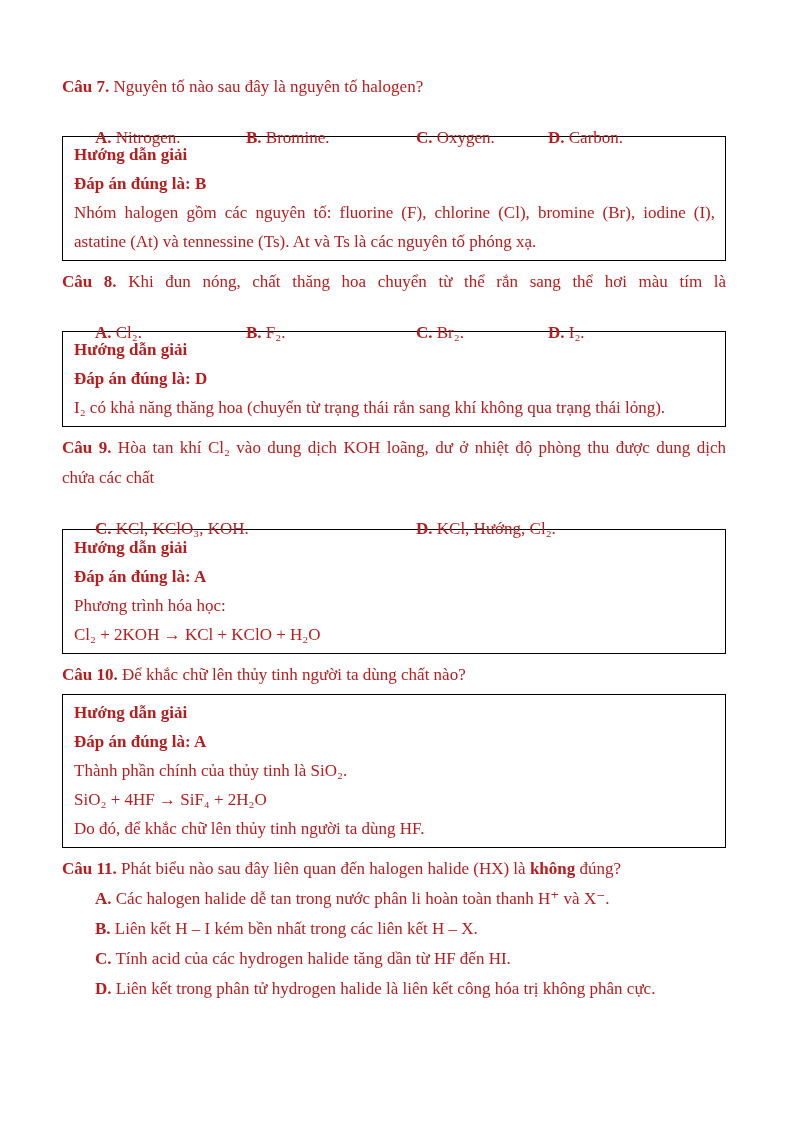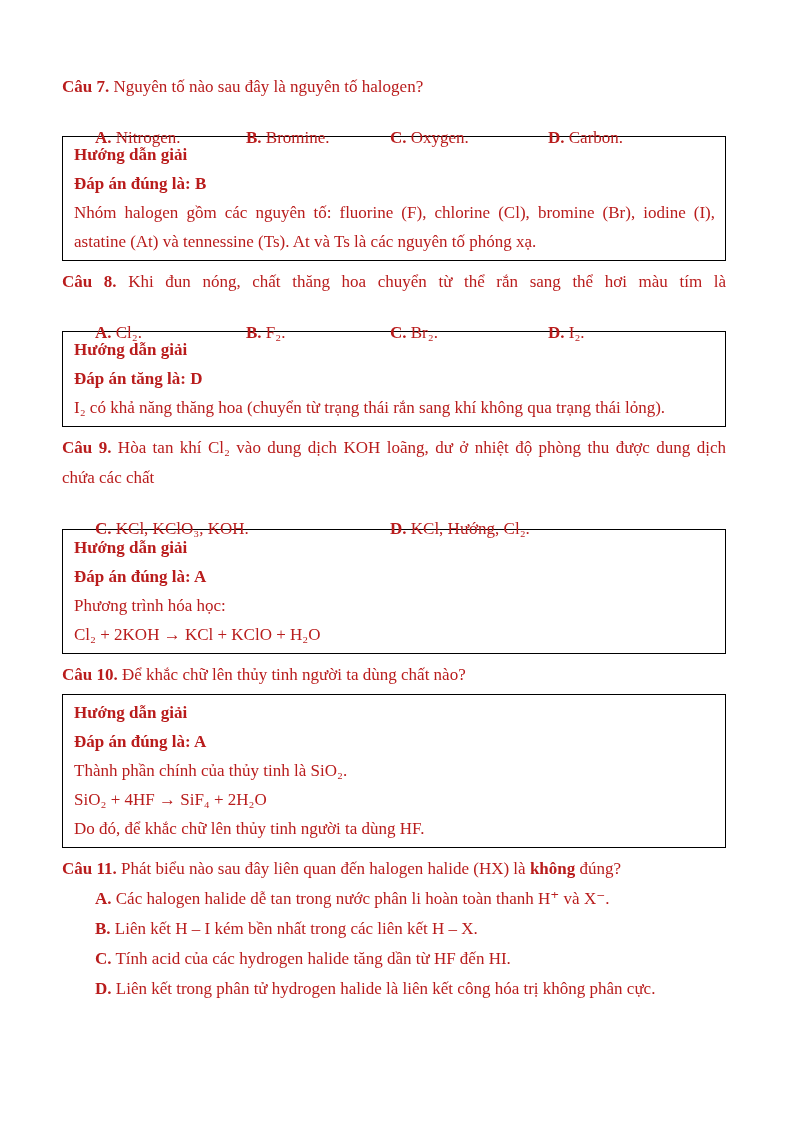--- a/index.html
+++ b/index.html
@@ -16,21 +16,21 @@
     overflow: hidden;
   }
   p { margin: 0; }
   .q-line { line-height: 30px; }
   .just { text-align: justify; text-align-last: justify; -moz-text-align-last: justify; }
   .opt-row { position: relative; height: 30px; }
   .opt-row.tall { height: 32px; }
   .opt { position: absolute; top: 0; white-space: nowrap; line-height: 30px; margin-top: 21px; }
   .pos-a { left: 33px; }
   .pos-b { left: 184px; }
-  .pos-c { left: 328px; }
+  .pos-c { left: 354px; }
   .pos-d { left: 486px; }
   .sol-box {
     border: 1.5px solid #000000;
     margin: 4px 0 6px 0;
     padding: 3px 10px 4px 11px;
   }
   .sol-box p { line-height: 29px; }
   .sol-eq { text-align: left; }
   .v-opt { padding-left: 33px; line-height: 30px; }
   b { font-weight: bold; }
@@ -86,21 +86,21 @@
       <b>C.</b>
       <span>Br₂.</span>
     </span>
     <span class="opt pos-d">
       <b>D.</b>
       <span>I₂.</span>
     </span>
   </div>
   <div class="sol-box">
     <p><b>Hướng dẫn giải</b></p>
-    <p><b>Đáp án tăng là: D</b></p>
+    <p><b>Đáp án đúng là: D</b></p>
     <p>I₂ có khả năng thăng hoa (chuyển từ trạng thái rắn sang khí không qua trạng thái lỏng).</p>
   </div>
 
   <p class="q-line just">
     <b>Câu 9.</b>
     <span>Hòa tan khí Cl₂ vào dung dịch KOH loãng, dư ở nhiệt độ phòng thu được dung dịch</span>
   </p>
   <p class="q-line">chứa các chất</p>
   <div class="opt-row tall">
     <span class="opt pos-a">

